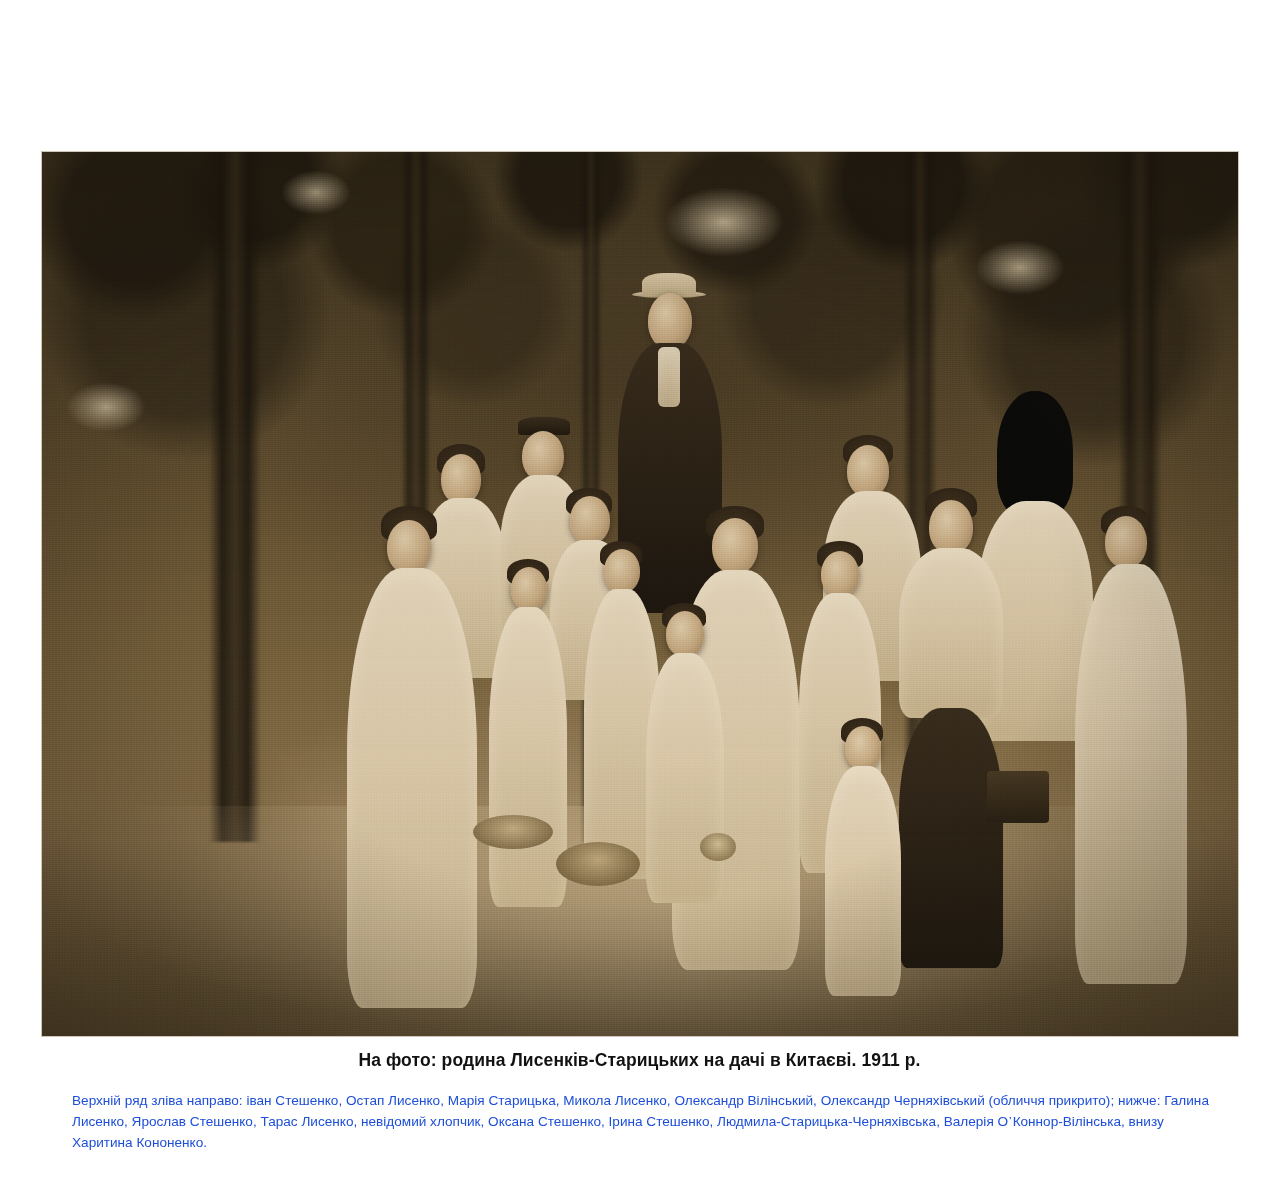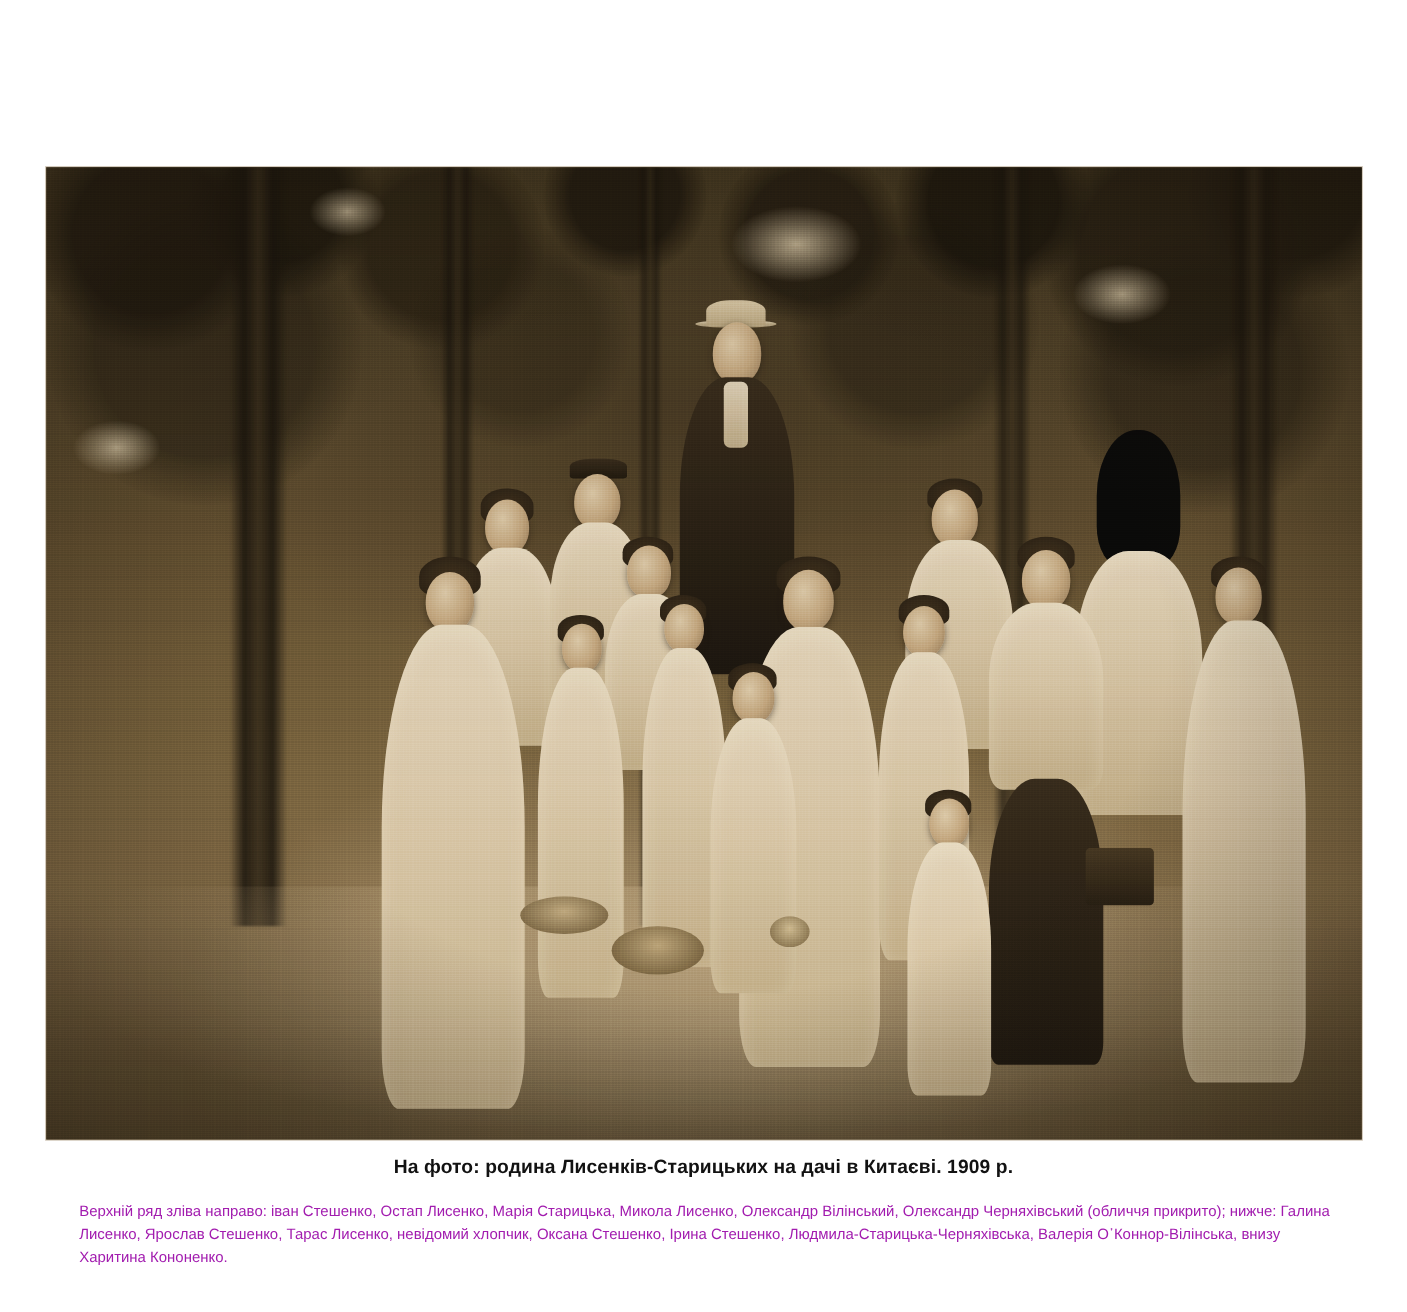--- a/index.html
+++ b/index.html
@@ -156,21 +156,21 @@
     color: #121212;
     letter-spacing: .1px;
   }
   .caption-body {
     position: absolute;
     left: 72px;
     top: 1090px;
     width: 1145px;
     font-size: 13.6px;
     line-height: 21px;
-    color: #a21caf;
+    color: #1d4ed8;
   }
   .caption-body p { margin: 0; }
   .caption-body .source { margin-top: 2px; }
 </style>
 </head>
 <body>
 
 <div class="page">
 
   <div class="photo-wrap">
@@ -287,19 +287,19 @@
       <div class="hat-brim" style="left:43%;top:78%;width:84px;height:44px;background:radial-gradient(ellipse at 50% 40%, #c3ad82, #6a5633);"></div>
       <div class="hat-brim" style="left:55%;top:77%;width:36px;height:28px;background:radial-gradient(ellipse at 50% 40%, #d6c49b, #7b6742);"></div>
       <div class="hat-brim" style="left:79%;top:70%;width:62px;height:52px;border-radius:4px;background:linear-gradient(180deg,#4a3b24,#2a2114);"></div>
 
       <div class="sepia-wash"></div>
       <div class="vignette"></div>
       <div class="grain"></div>
     </div>
   </div>
 
-  <div class="caption-title">На фото: родина Лисенків-Старицьких на дачі в Китаєві. 1909 р.</div>
+  <div class="caption-title">На фото: родина Лисенків-Старицьких на дачі в Китаєві. 1911 р.</div>
 
   <div class="caption-body">
     <p>Верхній ряд зліва направо: іван Стешенко, Остап Лисенко, Марія Старицька, Микола Лисенко, Олександр Вілінський, Олександр Черняхівський (обличчя прикрито); нижче: Галина Лисенко, Ярослав Стешенко, Тарас Лисенко, невідомий хлопчик, Оксана Стешенко, Ірина Стешенко, Людмила-Старицька-Черняхівська, Валерія О᾽Коннор-Вілінська, внизу Харитина Кононенко.</p>
   </div>
 
 </div>
 
 </body></html>

